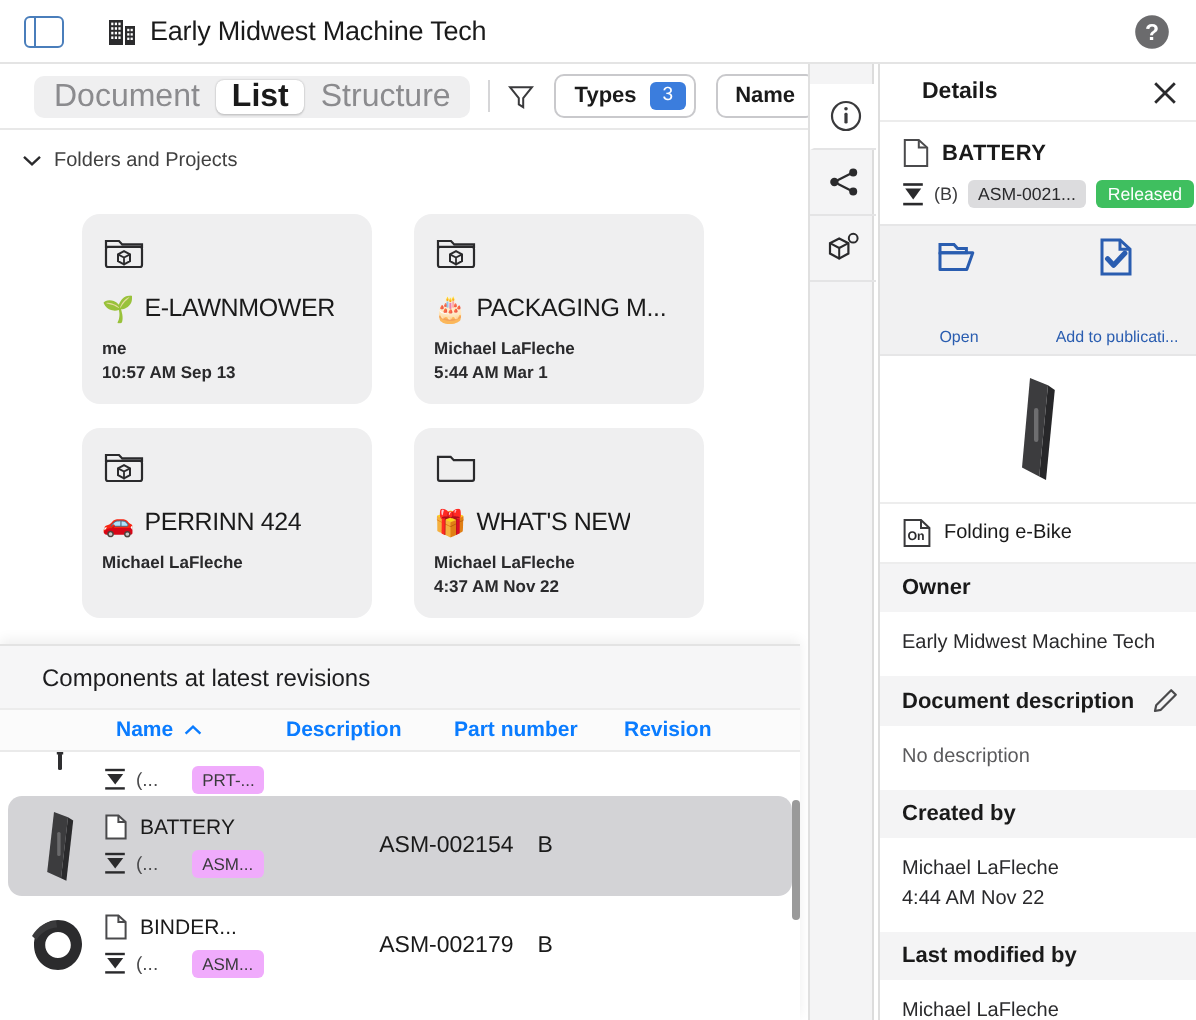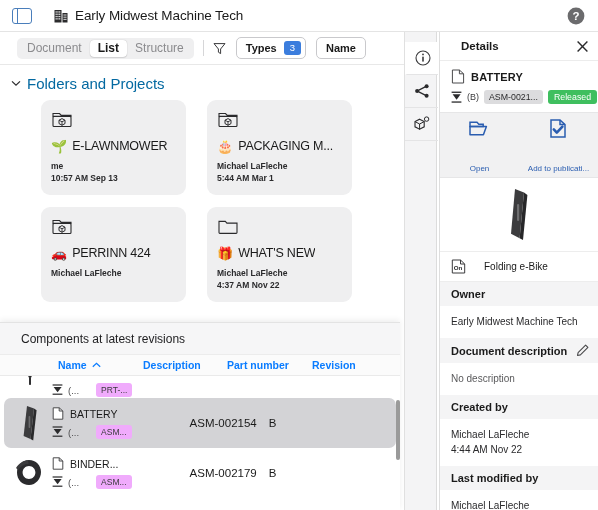--- a/index.html
+++ b/index.html
@@ -40,21 +40,21 @@
   .toolbar {
     position:absolute; left:0; top:32px; width:406px; height:33px;
     background:#ffffff; display:flex; align-items:center;
     border-bottom:1px solid #e8e8e8;
   }
   .seg {
     margin-left:17px; height:21px; background:#efeff0; border-radius:5px;
     display:flex; align-items:center; padding:2px; flex:none;
   }
   .seg-item {
-    font-size:12px; color:#8b8b8e; padding:0 8px; height:17px;
+    font-size:16px; color:#8b8b8e; padding:0 8px; height:17px;
     line-height:17px; border-radius:4px; cursor:pointer; white-space:nowrap;
   }
   .seg-item.active {
     background:#ffffff; color:#1a1a1a; font-weight:bold;
     box-shadow:0 0 1px rgba(0,0,0,.28), 0 1px 1px rgba(0,0,0,.10);
   }
   .vdiv { width:1px; height:16px; background:#d6d6d8; margin-left:9px; flex:none; }
   .funnel { margin-left:9px; cursor:pointer; flex:none; }
   .pill {
     margin-left:10px; height:22px; border:1px solid #c9c9cc; border-radius:5px;
@@ -66,22 +66,22 @@
     font-size:9.5px; font-weight:normal; border-radius:3px;
     padding:2px 6px; line-height:1;
   }
 
   
   .content {
     position:absolute; left:0; top:65px; width:400px; bottom:0;
     background:#fff; overflow:hidden;
   }
   .section-head {
-    display:flex; align-items:center; padding:10px 0 8px 11px;
-    font-size:15px; color:#0369a1;
+    display:flex; align-items:center; padding:10px 0 21px 11px;
+    font-size:10px; color:#404040;
   }
   .chev-d { margin-right:6px; flex:none; }
   .cards { padding-left:41px; }
   .card-row { display:flex; gap:21px; margin-bottom:12px; }
   .card {
     width:145px; height:95px; background:#efeff0; border-radius:9px;
     padding:9px 10px 0 10px; cursor:pointer; position:relative;
   }
   .card-folder { margin-bottom:6px; }
   .card-title-row { display:flex; align-items:center; gap:5px; }
@@ -173,21 +173,21 @@
   .dt-actions {
     display:flex; background:#f1f1f2; border-top:1px solid #e6e6e7; border-bottom:1px solid #e6e6e7;
     padding:5px 0 4px 0;
   }
   .act { flex:1; display:flex; flex-direction:column; align-items:center; gap:3px; cursor:pointer; }
   .act-lbl { font-size:8px; color:#2a5db0; max-width:72px; overflow:hidden; text-overflow:ellipsis; white-space:nowrap;margin-top:22px; }
   .dt-preview {
     height:74px; display:flex; align-items:center; justify-content:center;
     border-bottom:1px solid #ededed;
   }
-  .dt-parent { display:flex; align-items:center; gap:18px; padding:7px 0 7px 11px; border-bottom:1px solid #ededed; }
+  .dt-parent { display:flex; align-items:center; gap:6px; padding:7px 0 7px 11px; border-bottom:1px solid #ededed; }
   .dt-parent-name { font-size:10px; color:#1a1a1a; }
   .dt-fld-lbl {
     background:#f4f4f5; font-size:11px; font-weight:bold; color:#1a1a1a;
     padding:6px 9px 6px 11px; display:flex; align-items:center; justify-content:space-between;
   }
   .dt-fld-val { font-size:10px; color:#2a2a2c; padding:8px 9px 9px 11px; line-height:1.5; }
   .pencil { cursor:pointer; flex:none; }
   .muted { color:#5a5a5c; }
 </style>
 </head>

